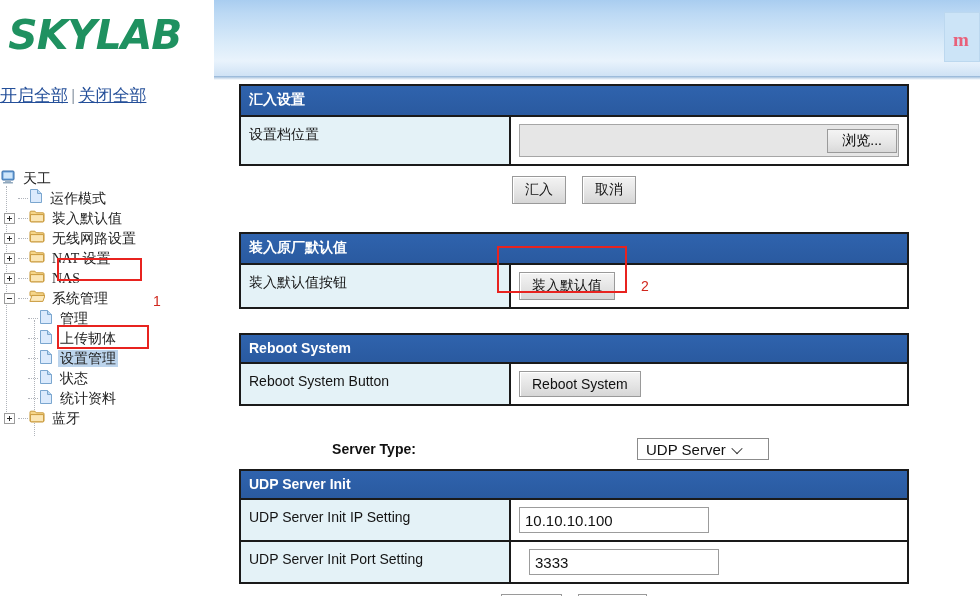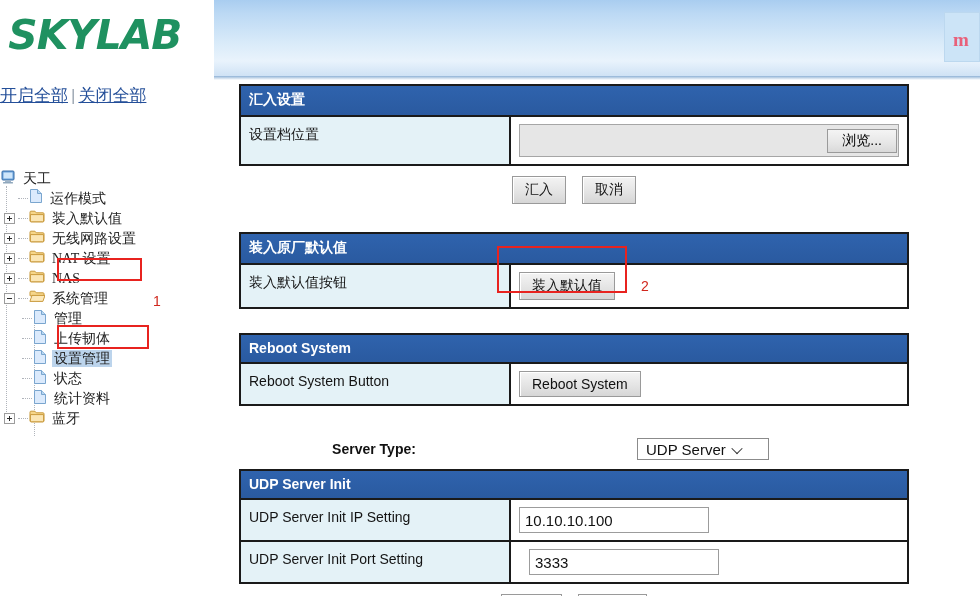--- a/index.html
+++ b/index.html
@@ -87,21 +87,21 @@
   .vline2 {
     position: absolute; left: 34px; top: 0; bottom: 0; width: 1px;
     border-left: 1px dotted #b0b4bb;
   }
 
   .ico { flex: 0 0 auto; margin-right: 5px; display: block; }
   .tlabel { font-size: 14px; line-height: 17px; padding: 0 2px; }
   .tlabel.sel { background: #bcd4ec; }
 
   .lvl1 { padding-left: 4px; font-family: Liberation Serif, serif; }
-  .lvl2 { padding-left: 22px; }
+  .lvl2 { padding-left: 28px; }
 
   
   .redbox {
     position: absolute; border: 2px solid #e8231f; pointer-events: none;
   }
   .redlabel {
     position: absolute; color: #d0271d; font-size: 14px;
     font-family: "Liberation Sans", sans-serif;
   }
 

